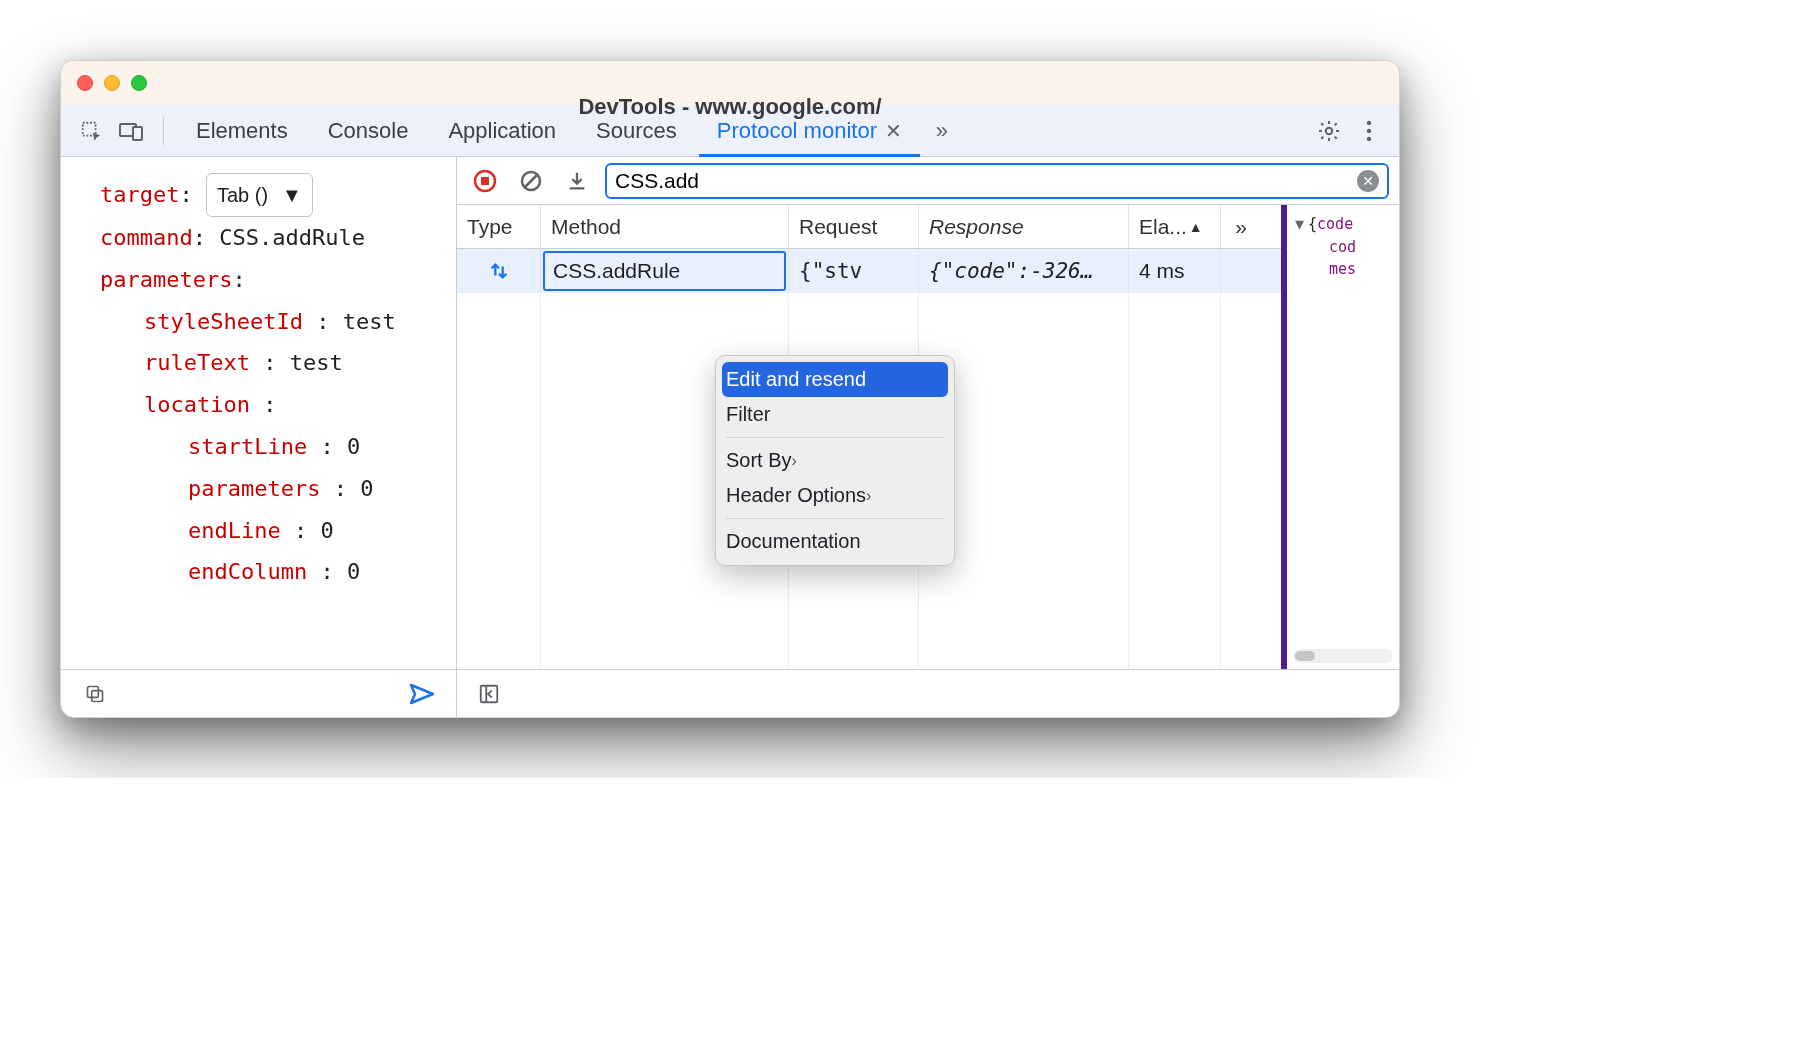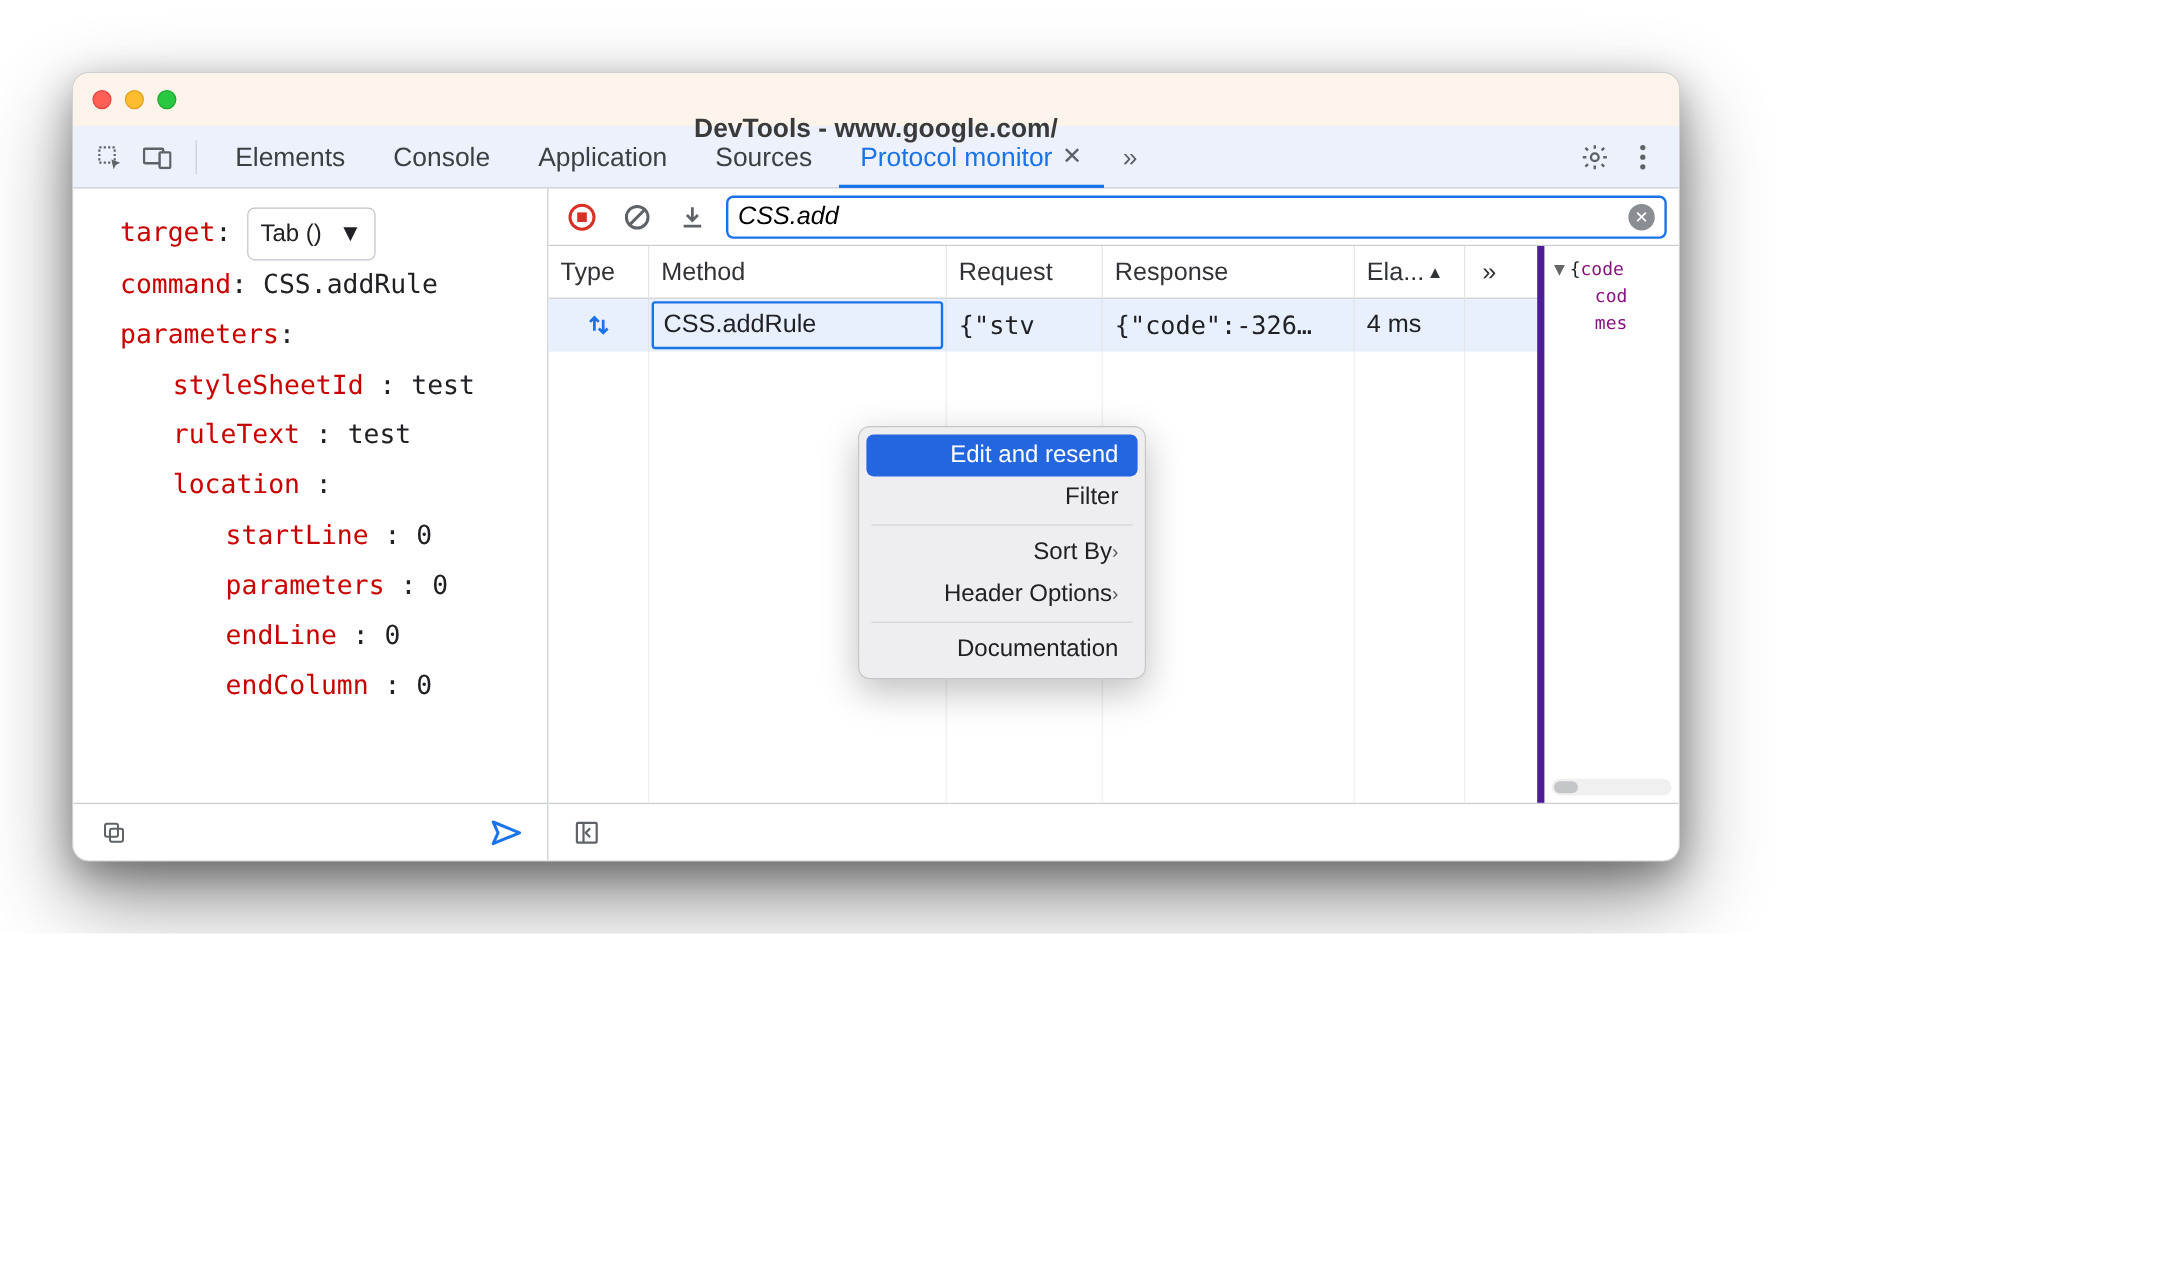--- a/index.html
+++ b/index.html
@@ -147,21 +147,20 @@
     height: 36px;
     padding: 0 8px;
     gap: 6px;
   }
   .search-input {
     flex: 1;
     border: none;
     outline: none;
     font-size: 21px;
     font-family: inherit;
-    font-style: italic;
   }
   .clear-btn {
     width: 22px; height: 22px;
     border-radius: 50%;
     background: #8a8d91;
     color: #fff;
     display: flex; align-items: center; justify-content: center;
     font-size: 14px;
     cursor: pointer;
   }
@@ -179,21 +178,21 @@
     align-items: center;
     padding: 0 10px;
     border-right: 1px solid #e3e5e8;
     color: #303236;
     font-size: 21px;
   }
   .th:last-child { border-right: none; }
   .col-type { width: 84px; }
   .col-method { width: 248px; }
   .col-request { width: 130px; }
-  .col-response { width: 210px; }
+  .col-response { width: 210px; font-style: italic; }
   .col-elapsed { width: 92px; }
   .col-more { flex: 0 0 40px; justify-content: center; }
   .sort-caret { font-size: 14px; margin-left: 2px; }
   .tbody { flex: 1; overflow: auto; position: relative; }
   .trow {
     display: flex;
     height: 44px;
     background: #e8f0fe;
     align-items: stretch;
   }
@@ -272,27 +271,27 @@
     top: 198px;
     width: 240px;
     background: #eeeef0;
     border: 1px solid #c7c7c9;
     border-radius: 10px;
     box-shadow: 0 10px 30px rgba(0,0,0,0.25);
     padding: 6px;
     z-index: 50;
   }
   .ctx-item {
-    padding: 6px 16px;
+    padding: 6px 4px;
     border-radius: 6px;
     font-size: 20px;
     cursor: pointer;
     display: flex;
     align-items: center;
-    justify-content: flex-end;
+    justify-content: flex-start;
   }
   .ctx-item.sel {
     background: #2465e0;
     color: #fff;
   }
   .ctx-sep { height: 1px; background: #d4d4d6; margin: 5px 4px; }
   .chev { font-size: 16px; color: #555; }
 
   svg { display:block; }
 </style>

